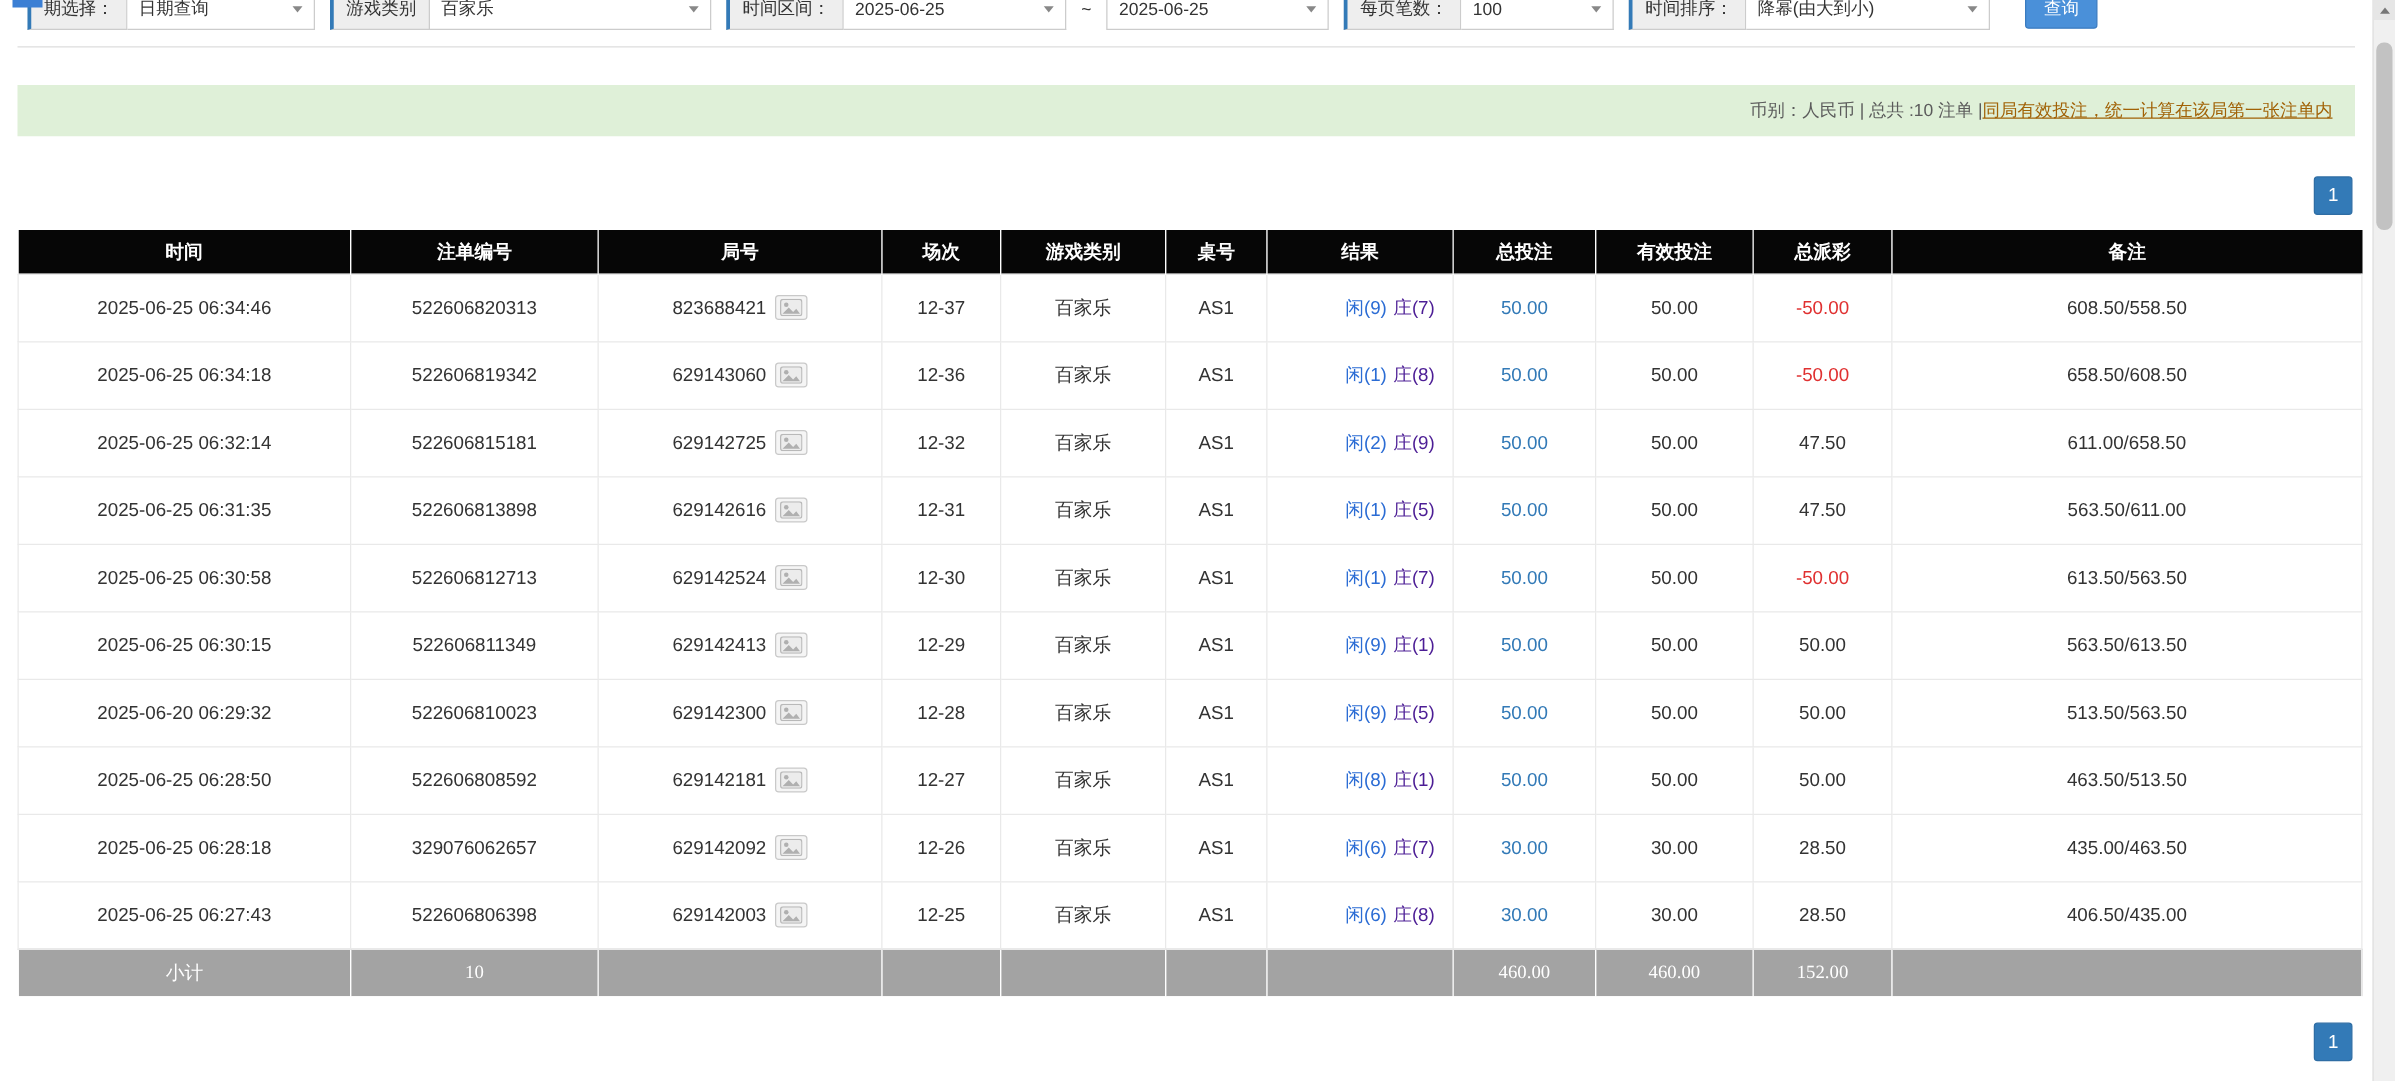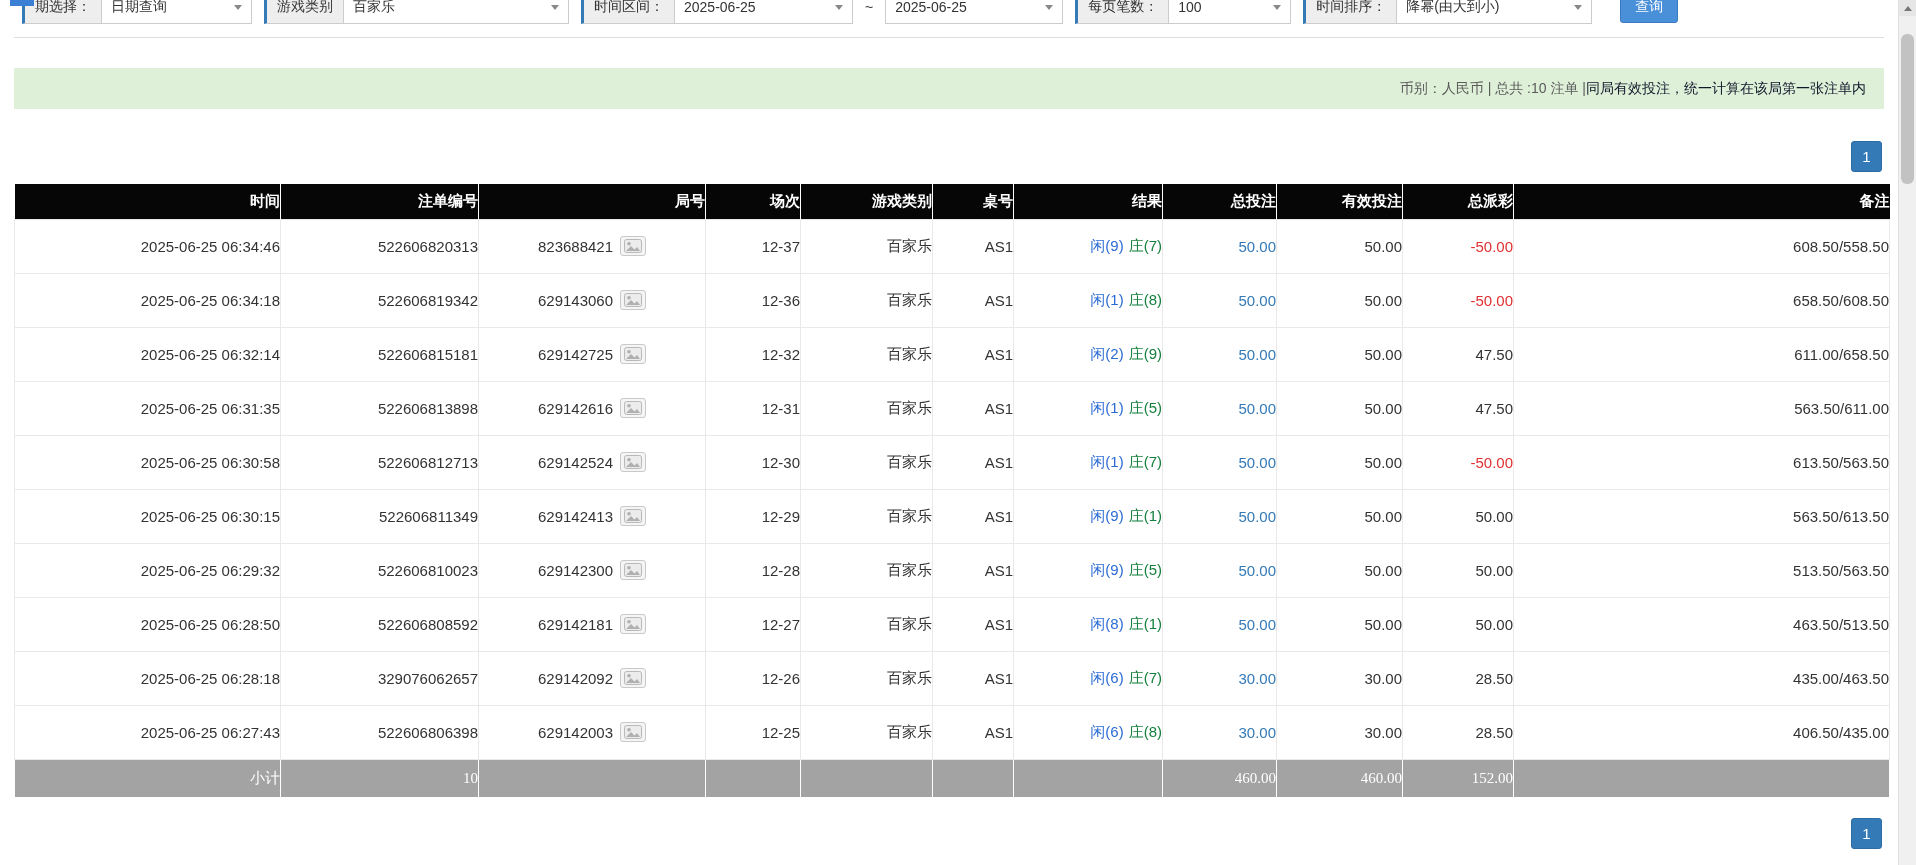--- a/index.html
+++ b/index.html
@@ -43,53 +43,53 @@
     color: #fff; font-size: 14px; cursor: pointer;
   }
 
   
   .info-bar {
     margin: 30px 14px 0; height: 41px; background: #dff0d8;
     display: flex; align-items: center; justify-content: flex-end;
     padding: 0 18px; font-size: 14px;
   }
   .info-left  { color: #5b5b5b; }
-  .info-right { color: #0f172a; }
+  .info-right { color: #a16207; text-decoration: underline; }
 
   
   .pager { display: flex; justify-content: flex-end; margin: 32px 16px 0 14px; }
   .pager.bottom { margin-top: 20px; }
   .page-btn {
     width: 31px; height: 31px; background: #337ab7; border: 1px solid #2e6da4;
     border-radius: 3px; color: #fff; font-size: 15px;
     display: flex; align-items: center; justify-content: center; cursor: pointer;
   }
 
   
   .bet-table {
     border-collapse: collapse; table-layout: fixed;
     width: 1876px; margin: 12px 0 0 14px;
-    text-align: right; font-size: 15px; color: #333;
+    text-align: center; font-size: 15px; color: #333;
   }
   .bet-table thead th {
     background: #060606; color: #fff; height: 35px;
     font-weight: 700; font-size: 15px; border-right: 1px solid #fff;
   }
   .bet-table thead th:last-child { border-right: none; }
   .bet-table tbody td { height: 54px; border: 1px solid #e9e9e9; background: #fff; }
   .bet-table .sum-row td {
     background: #a3a3a3; color: #fff; height: 38px; border: 1px solid #fff; font-size: 15px; font-family: Liberation Serif, serif;
   }
   .round-wrap { display: flex; align-items: center; justify-content: center; gap: 7px; }
   .round-icon {
     display: inline-flex; width: 26px; height: 20px; align-items: center; justify-content: center;
     border: 1px solid #c9c9c9; border-radius: 3px; background: #f5f5f5; cursor: pointer;
   }
   .player { color: #2b6cd4; margin-left: 48px; }
-  .banker { color: #15803d; margin-left: 5px; }
+  .banker { color: #4c1d95; margin-left: 5px; }
   .bet-link { color: #337ab7; text-decoration: none; cursor: pointer; }
   .neg { color: #e03131; }
 
   
   .scrollbar {
     position: absolute; top: 0; right: 0; width: 18px; height: 865px;
     background: #f0f0f0; border-left: 1px solid #e0e0e0;
   }
   .sb-up {
     position: absolute; top: 0; left: 0; width: 18px; height: 16px; background: #e6e6e6;
@@ -338,21 +338,21 @@
           <td>12-29</td>
           <td>百家乐</td>
           <td>AS1</td>
           <td><span class="player">闲(9)</span><span class="banker">庄(1)</span></td>
           <td><a class="bet-link">50.00</a></td>
           <td>50.00</td>
           <td class="">50.00</td>
           <td>563.50/613.50</td>
         </tr>
         <tr>
-          <td>2025-06-25 06:29:32</td>
+          <td>2025-06-20 06:29:32</td>
           <td>522606810023</td>
           <td>
             <span class="round-wrap">
               <span>629142300</span>
               <span class="round-icon">
                 <svg width="18" height="14" viewBox="0 0 18 14" aria-hidden="true">
                   <rect x="0.5" y="0.5" width="17" height="13" rx="2" fill="#ececec" stroke="#b9b9b9"></rect>
                   <circle cx="5" cy="4.8" r="1.8" fill="#b0b0b0"></circle>
                   <path d="M2 12 L7 7 L10.5 10.5 L13 8 L16 12 Z" fill="#b0b0b0"></path>
                 </svg>

